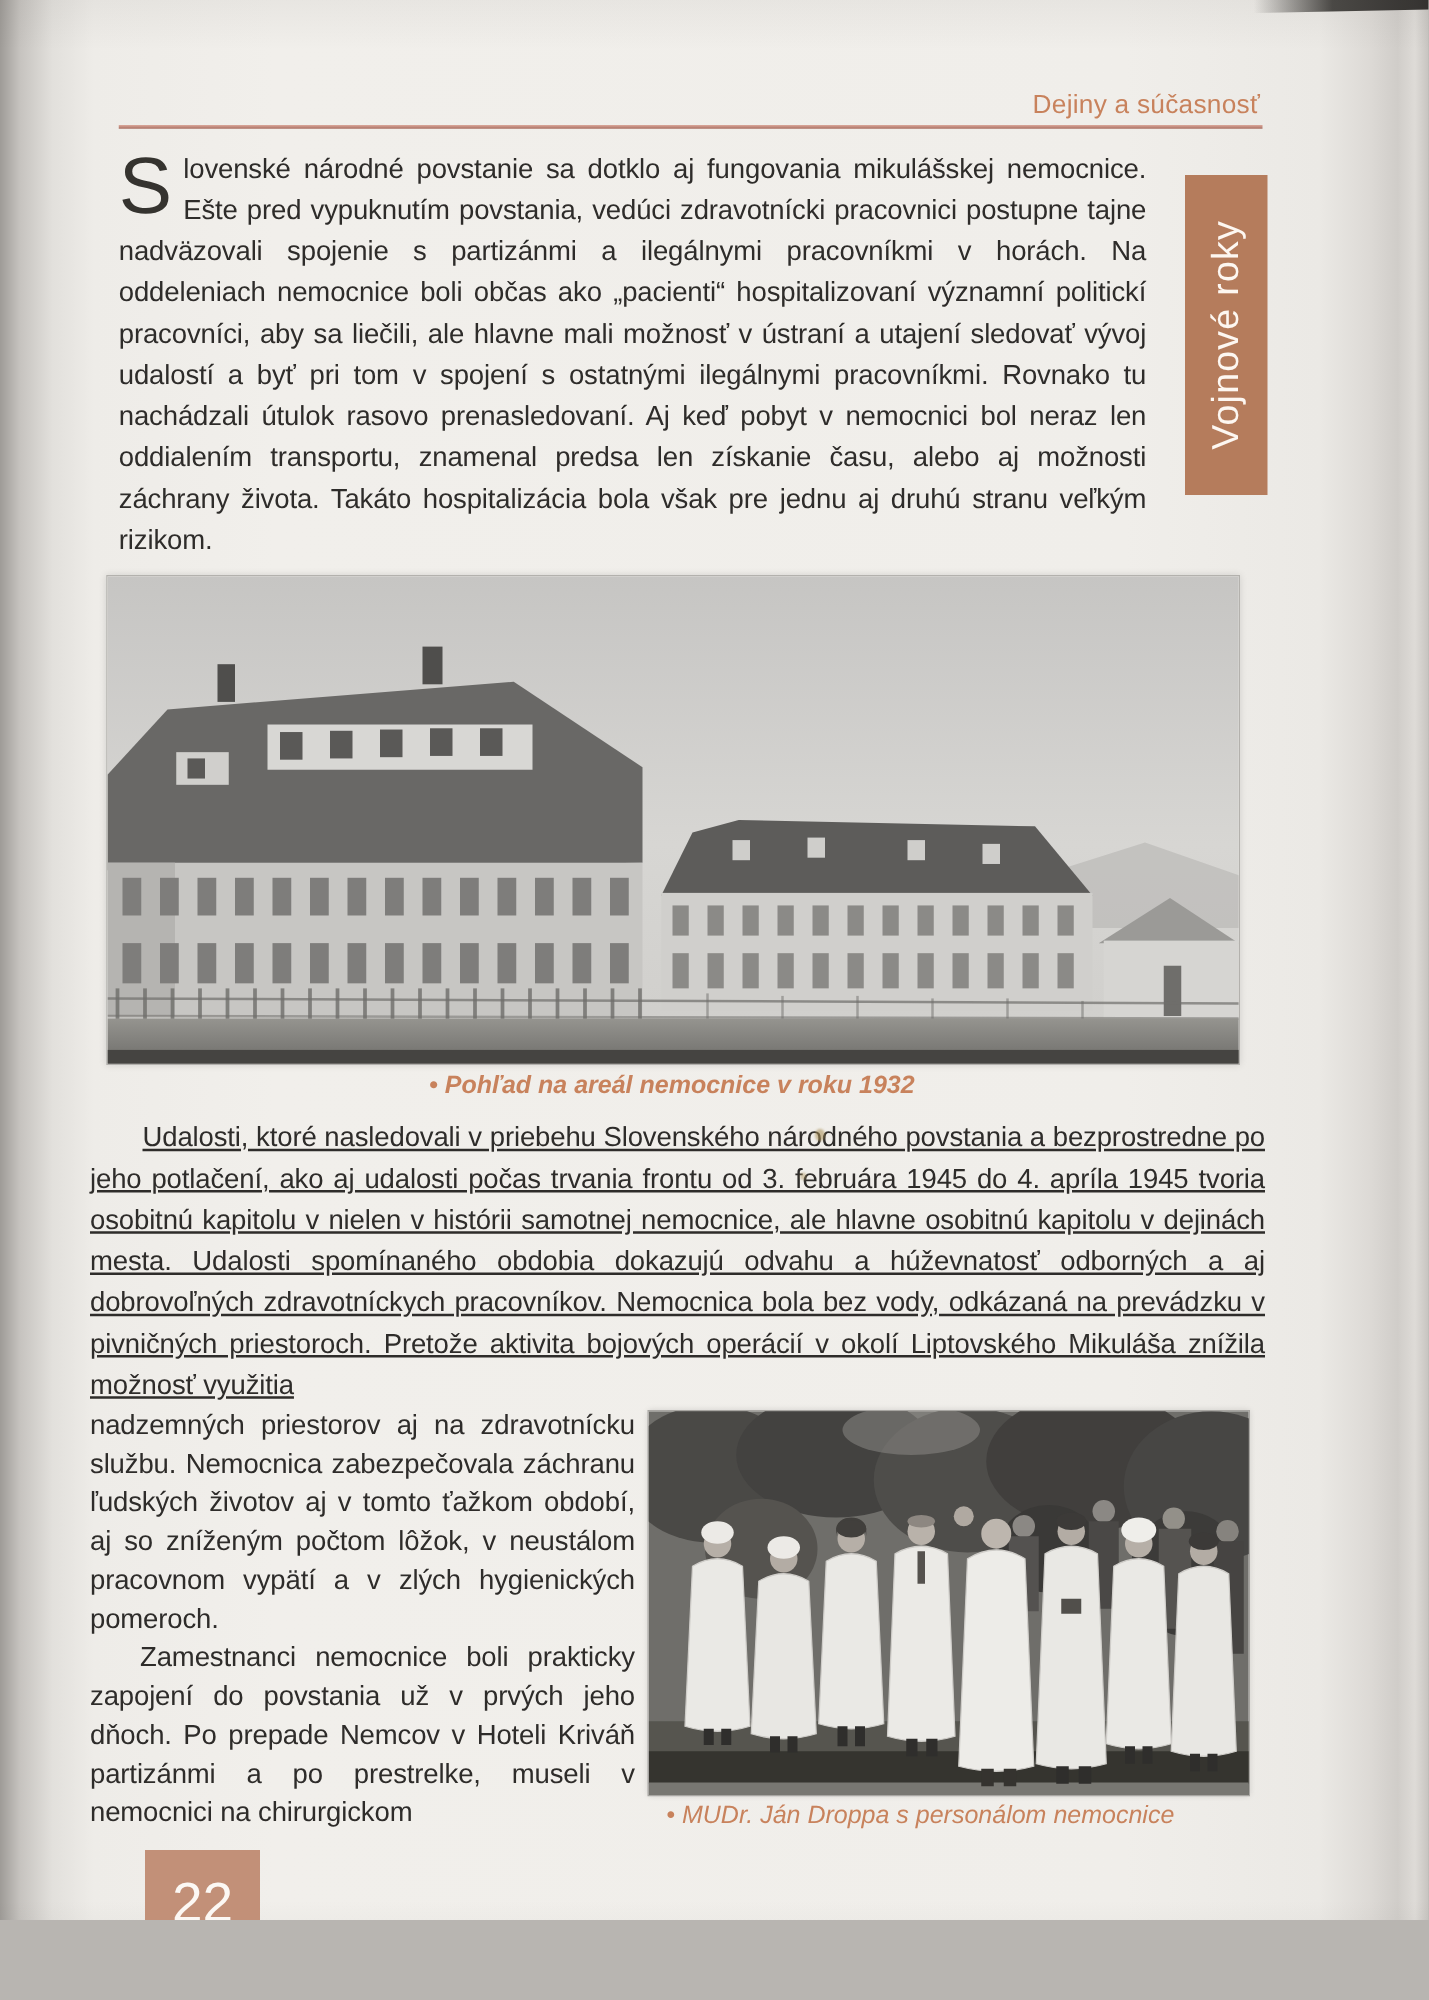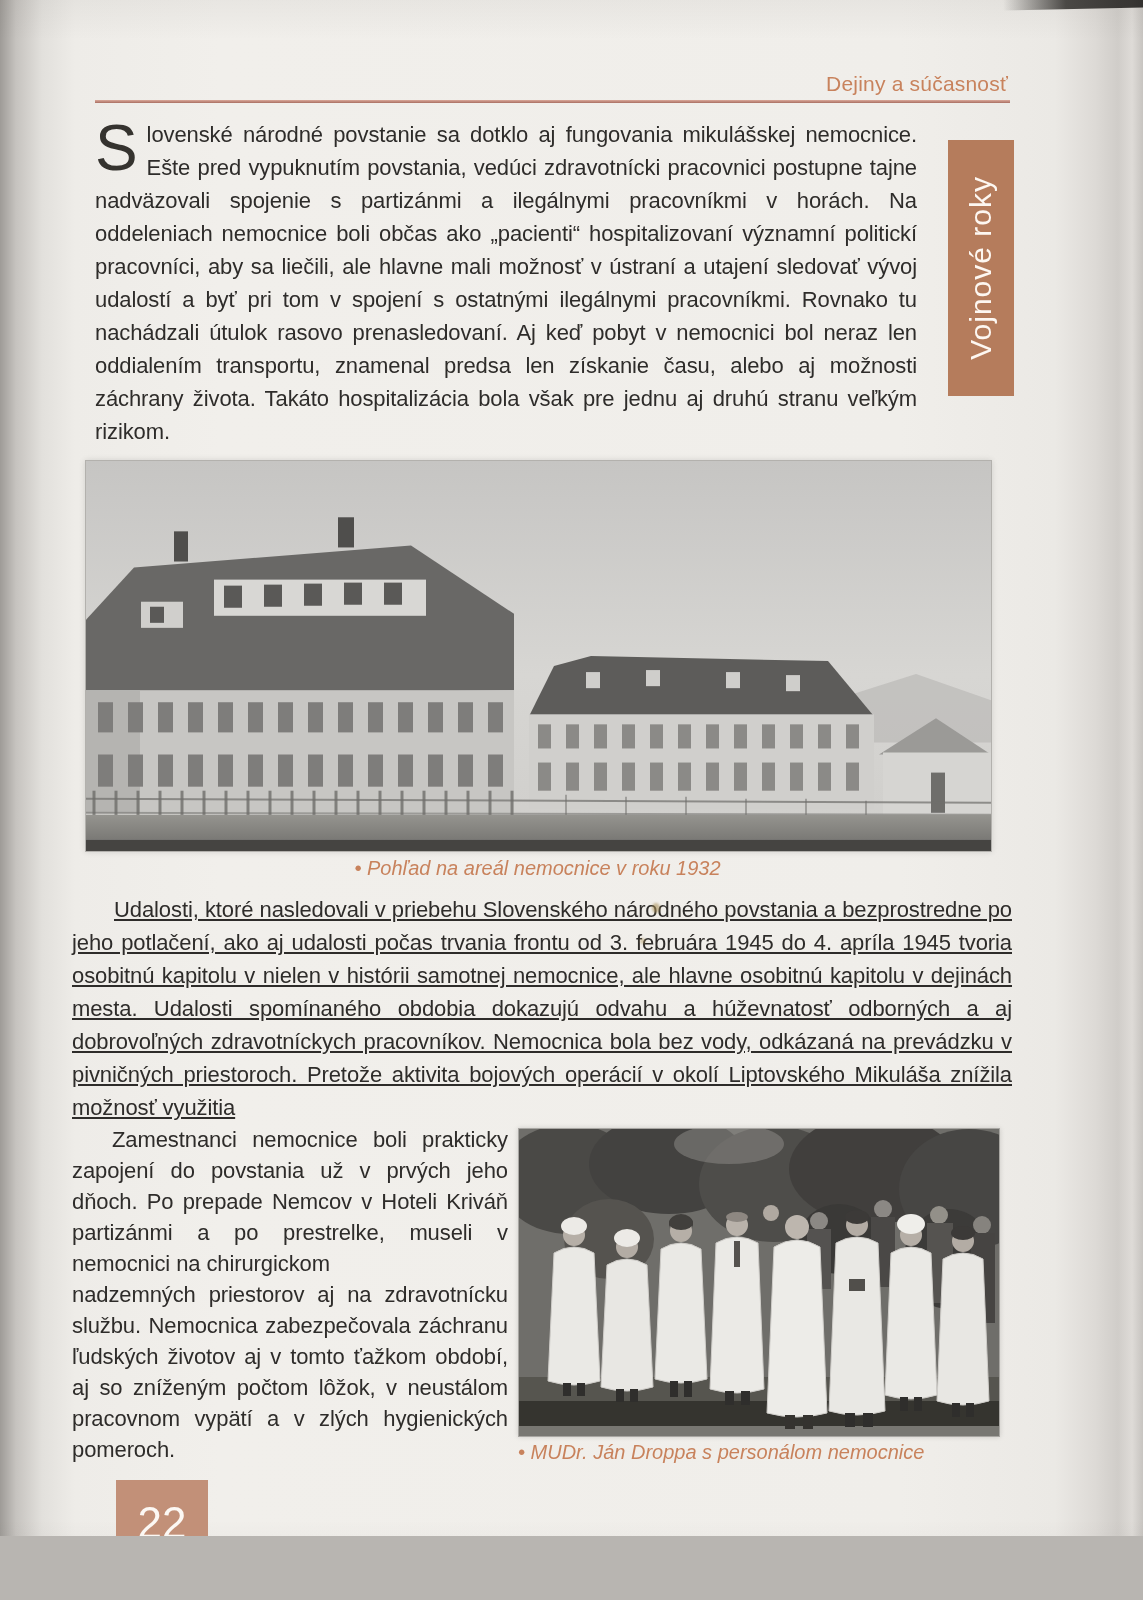--- a/index.html
+++ b/index.html
@@ -191,27 +191,27 @@
           <line x1="600" y1="334" x2="600" y2="356"></line>
             <line x1="660" y1="336" x2="660" y2="356"></line>
           <line x1="720" y1="336" x2="720" y2="356"></line>
             <line x1="780" y1="338" x2="780" y2="356"></line>
         </g>
       </g>
       <rect x="0" y="352" width="905" height="36" fill="url(#grnd)"></rect>
       <rect x="0" y="377" width="905" height="11" fill="#454441"></rect>
     </svg>
   </figure>
-  <div class="caption caption1" style="color:#c8825c;">• Pohľad na areál nemocnice v roku 1932</div>
+  <div class="caption caption1" style="color:#c8825c;font-weight:bold;">• Pohľad na areál nemocnice v roku 1932</div>
 
   <p class="para para2">Udalosti, ktoré nasledovali v priebehu Slovenského národného povstania a bezprostredne po jeho potlačení, ako aj udalosti počas trvania frontu od 3. februára 1945 do 4. apríla 1945 tvoria osobitnú kapitolu v nielen v histórii samotnej nemocnice, ale hlavne osobitnú kapitolu v dejinách mesta. Udalosti spomínaného obdobia dokazujú odvahu a húževnatosť odborných a aj dobrovoľných zdravotníckych pracovníkov. Nemocnica bola bez vody, odkázaná na prevádzku v pivničných priestoroch. Pretože aktivita bojových operácií v okolí Liptovského Mikuláša znížila možnosť využitia</p>
 
   <div class="leftcol">
+    <p class="para">nadzemných priestorov aj na zdravotnícku službu. Nemocnica zabezpečovala záchranu ľudských životov aj v tomto ťažkom období, aj so zníženým počtom lôžok, v neustálom pracovnom vypätí a v zlých hygienických pomeroch.</p>
     <p class="para indent">Zamestnanci nemocnice boli prakticky zapojení do povstania už v prvých jeho dňoch. Po prepade Nemcov v Hoteli Kriváň partizánmi a po prestrelke, museli v nemocnici na chirurgickom</p>
-    <p class="para">nadzemných priestorov aj na zdravotnícku službu. Nemocnica zabezpečovala záchranu ľudských životov aj v tomto ťažkom období, aj so zníženým počtom lôžok, v neustálom pracovnom vypätí a v zlých hygienických pomeroch.</p>
   </div>
 
   <figure class="photo2">
     <svg viewBox="0 0 480 307" preserveAspectRatio="none">
       <rect x="0" y="0" width="480" height="307" fill="#6f6e6a"></rect>
       <g>
         <ellipse cx="50" cy="50" rx="70" ry="55" fill="#4a4946"></ellipse>
         <ellipse cx="150" cy="35" rx="80" ry="50" fill="#434240"></ellipse>
         <ellipse cx="255" cy="55" rx="75" ry="58" fill="#4e4d4a"></ellipse>
         <ellipse cx="355" cy="40" rx="85" ry="55" fill="#413f3d"></ellipse>
@@ -290,21 +290,21 @@
         <g>
           <circle cx="444" cy="112" r="11" fill="#b3aca4" stroke="none"></circle>
           <ellipse cx="444" cy="104" rx="12" ry="7" fill="#3c3a38" stroke="none"></ellipse>
           <path d="M424,130 Q444,118 464,130 L470,272 Q444,280 418,272 Z" fill="#e8e7e3"></path>
           <rect x="433" y="274" width="8" height="14" fill="#2f2e2c" stroke="none"></rect>
           <rect x="447" y="274" width="8" height="14" fill="#2f2e2c" stroke="none"></rect>
         </g>
       </g>
     </svg>
   </figure>
-  <div class="caption caption2" style="color:#c8825c;">• MUDr. Ján Droppa s personálom nemocnice</div>
+  <div class="caption caption2" style="color:#c8825c;margin-left:15px;">• MUDr. Ján Droppa s personálom nemocnice</div>
 
   <div class="page-number-box" style="background:#c29078;">
     <span>22</span>
   </div>
 
   <div class="stain stain1"></div>
   <div class="stain stain2"></div>
 
 </div>
 

